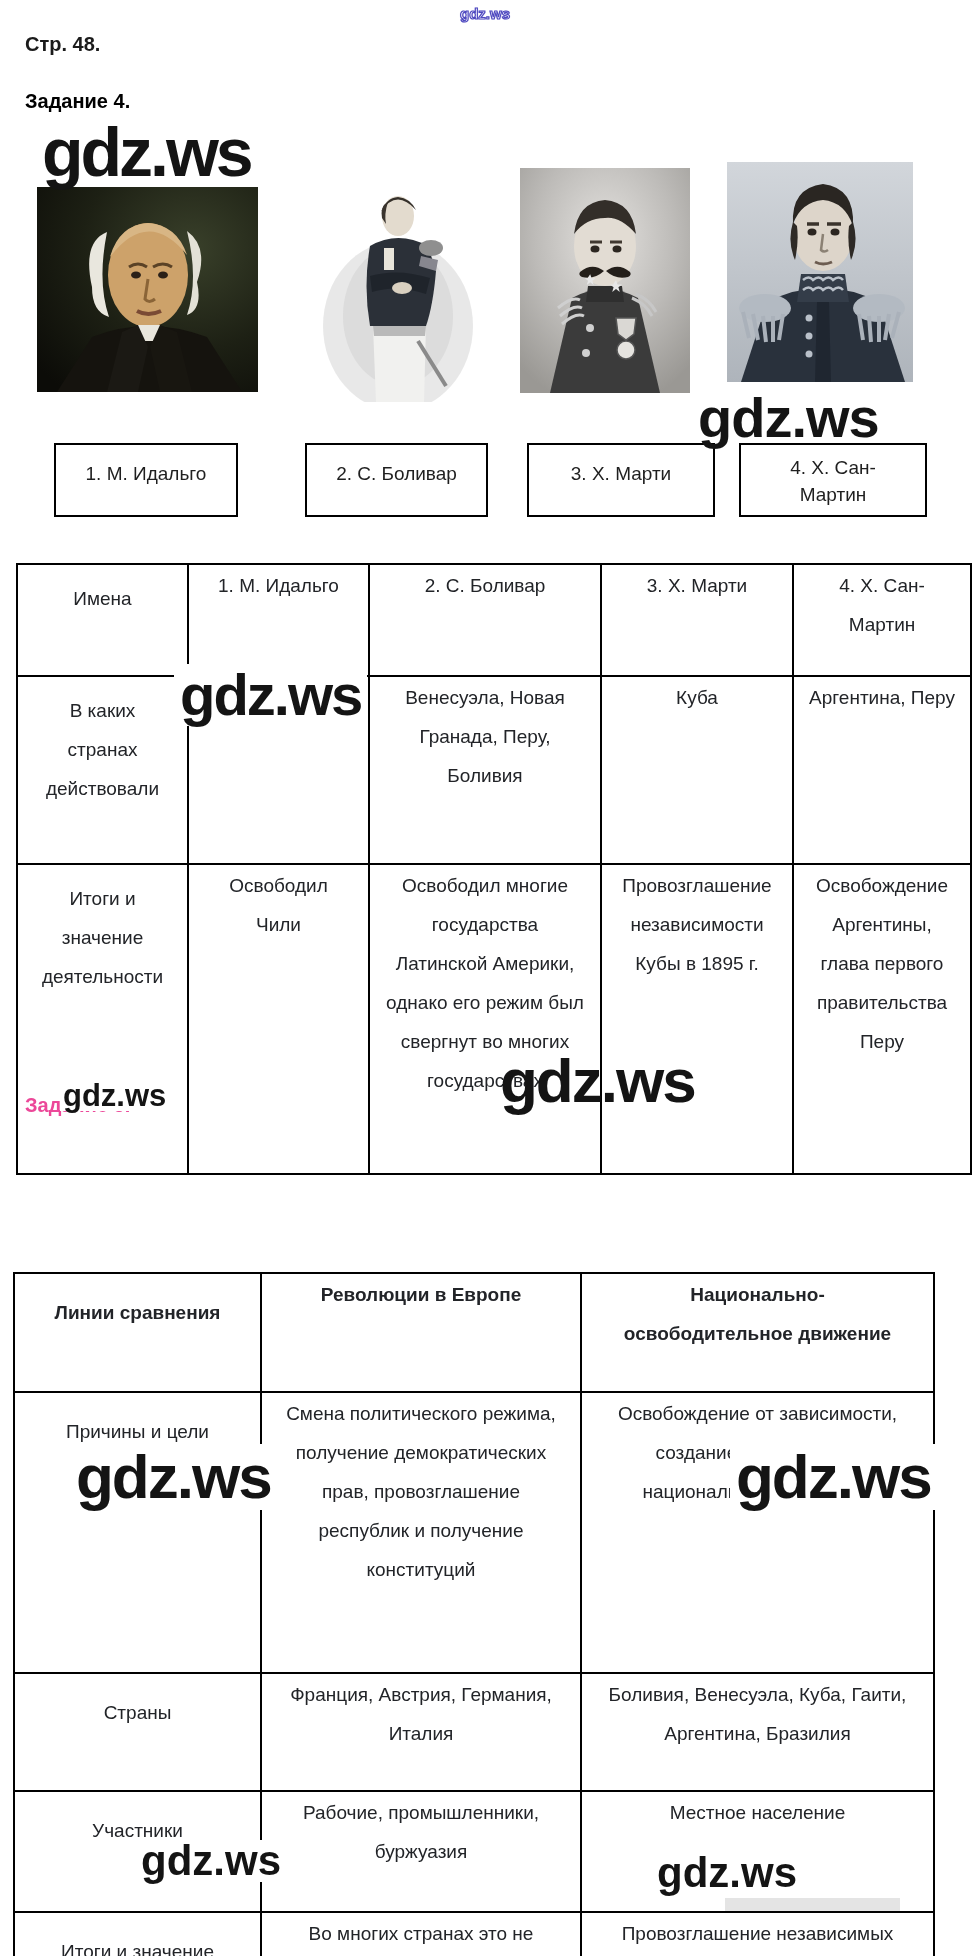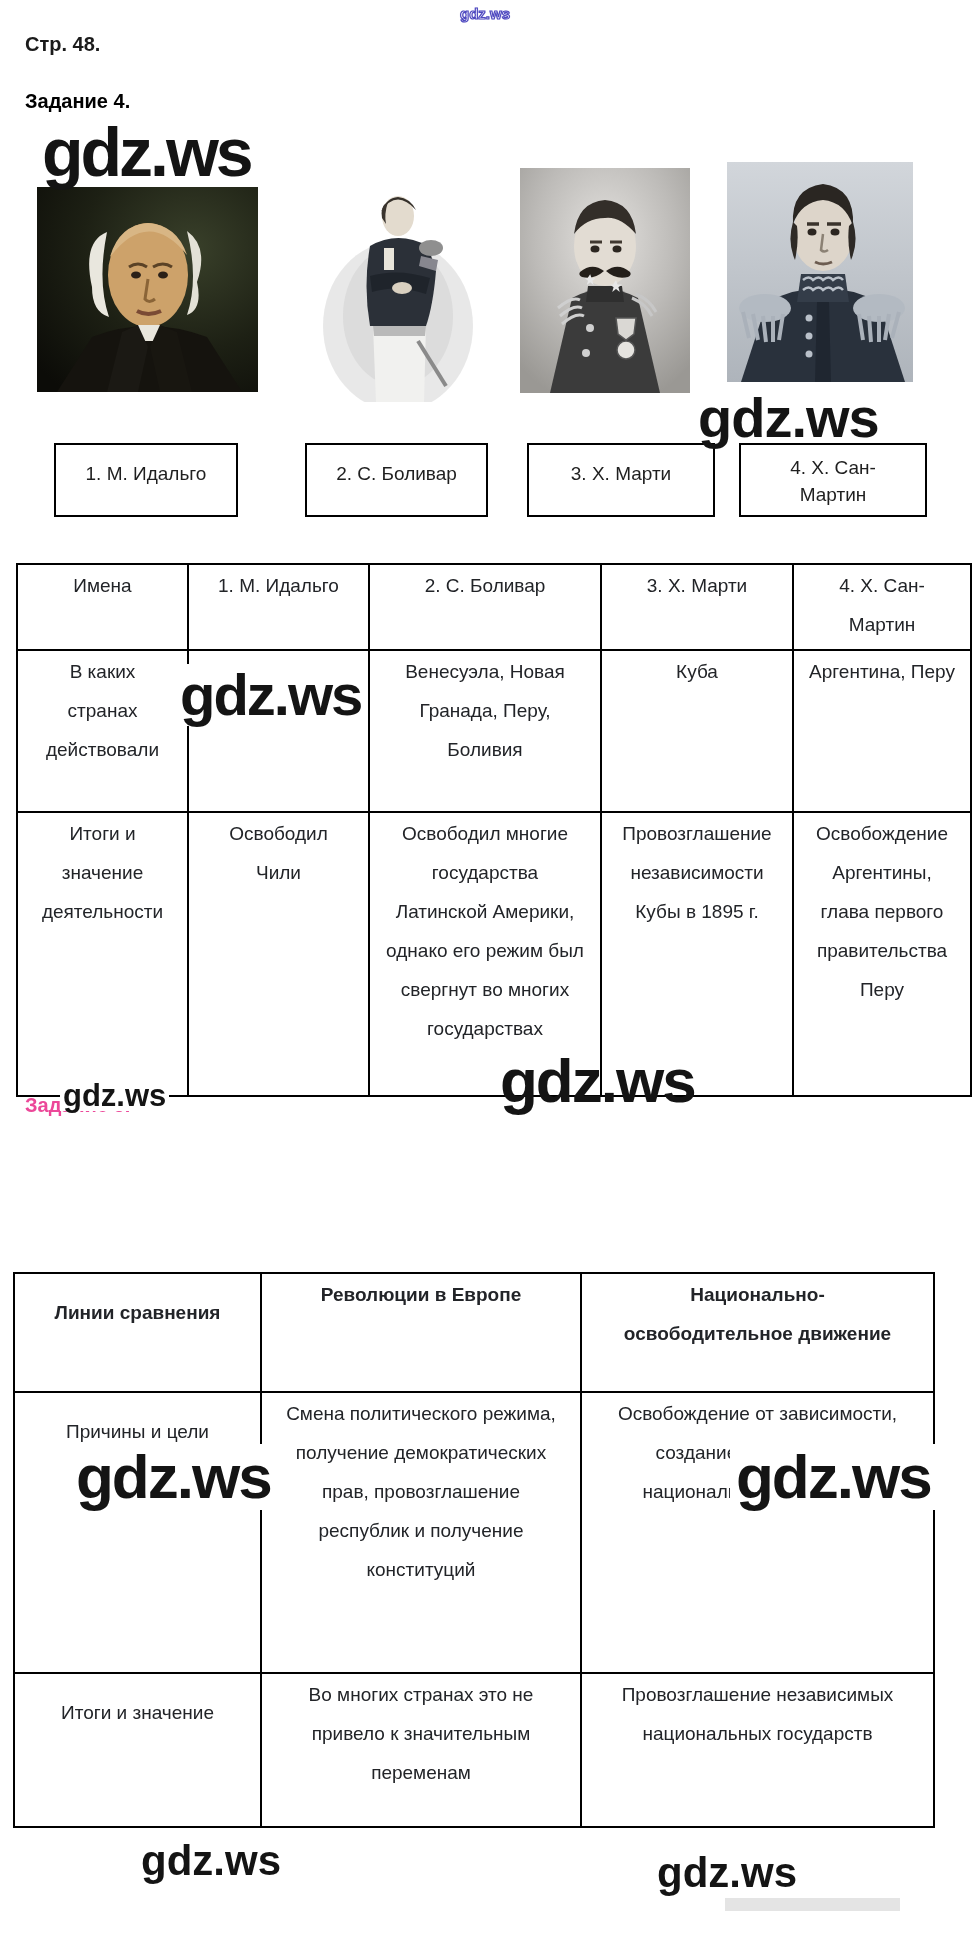--- a/index.html
+++ b/index.html
@@ -52,21 +52,21 @@
   .nb4 { left:739px; top:443px; width:188px; padding-top:9px; padding-left:24px; padding-right:24px; }
 
   
   table { border-collapse:collapse; table-layout:fixed; position:absolute; z-index:10; }
   td, th {
     border:2px solid #000; vertical-align:top; text-align:center;
     font-size:19px; line-height:39px; padding:1px 14px; font-weight:normal;
     color:#222428; overflow:hidden; word-wrap:break-word;
   }
   .t1 { left:16px; top:563px; width:954px; }
-  .t1 .c1 { padding:1px 15px; }
+  .t1 .c1 { padding:14px 15px; }
   .t1 .c2 { padding:1px 20px; }
   .t1 .c3 { padding:1px 16px; }
   .t1 .c4 { padding:1px 12px; }
   .t1 .c5 { padding:1px 13px; }
   .t1 .rh1 td { height:82px; }
   .t1 .rh2 td { height:158px; }
   .t1 .rh3 td { height:280px; }
 
   .t2 { left:13px; top:1272px; width:920px; }
   .t2 th { font-weight:bold; }
@@ -266,20 +266,30 @@
         <tr class="rh0">
       <th class="c1">Линии сравнения</th>
       <th class="c2">Революции в Европе</th>
       <th class="c3 hdr3">Национально-освободительное движение</th>
     </tr>
     <tr class="rh1">
       <td class="c1">Причины и цели</td>
       <td class="c2">Смена политического режима, получение демократических прав, провозглашение республик и получение конституций</td>
       <td class="c3">Освобождение от зависимости, создание независимых национальных государств</td>
     </tr>
+    <tr class="rh2">
+      <td class="c1">Страны</td>
+      <td class="c2">Франция, Австрия, Германия, Италия</td>
+      <td class="c3">Боливия, Венесуэла, Куба, Гаити, Аргентина, Бразилия</td>
+    </tr>
+    <tr class="rh3">
+      <td class="c1">Участники</td>
+      <td class="c2">Рабочие, промышленники, буржуазия</td>
+      <td class="c3">Местное население</td>
+    </tr>
     <tr class="rh5">
       <td class="c1">Итоги и значение</td>
       <td class="c2">Во многих странах это не привело к значительным переменам</td>
       <td class="c3">Провозглашение независимых национальных государств</td>
     </tr>
   </tbody>
     </table>
 
   <span class="abs wm wm-t2-left">gdz.ws</span>
   <span class="abs wm wm-t2-right">gdz.ws</span>

